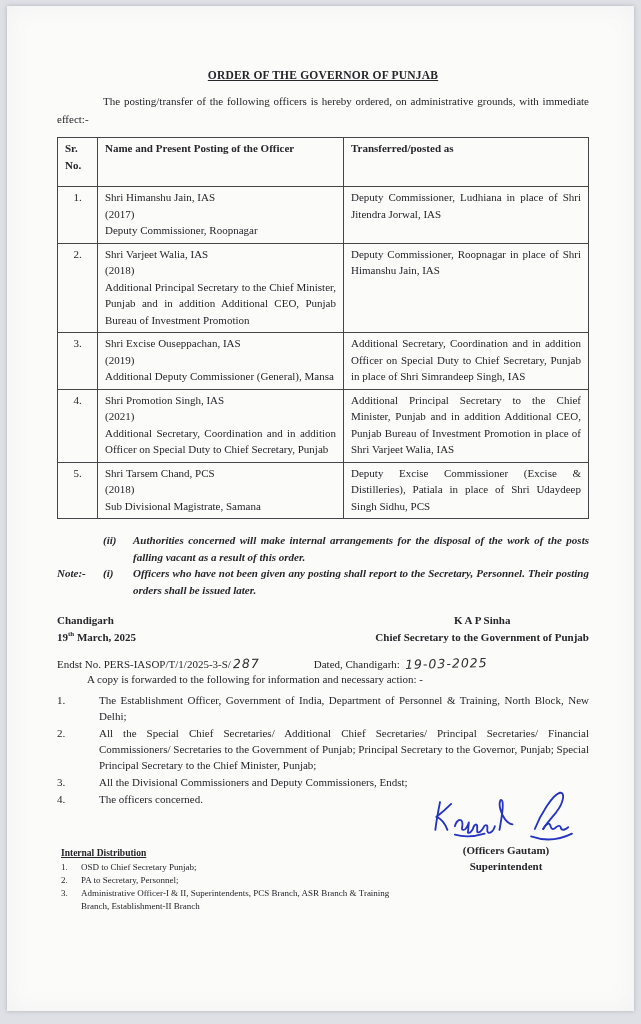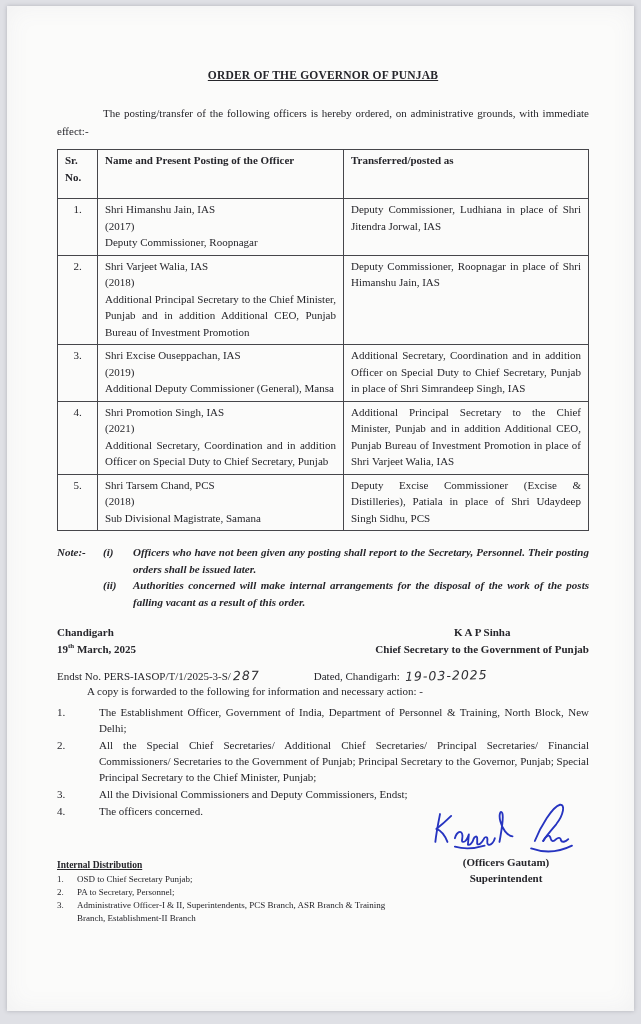--- a/index.html
+++ b/index.html
@@ -14,21 +14,21 @@
   .page {
     position:absolute; left:7px; top:6px; right:7px; bottom:13px;
     background:#fbfbfa;
     box-shadow:0 0 4px rgba(40,40,50,.25), inset 0 0 24px rgba(120,120,135,.07);
   }
   .content { padding:50px 45px 0 50px; }
 
   
   .doc-head { text-align:center; font-weight:bold; font-size:11px; line-height:1.35; letter-spacing:.2px; }
   .order-title { text-align:center; font-weight:bold; font-size:11.5px; margin-top:13px; text-decoration:underline; letter-spacing:.2px; }
-  .intro { margin-top:24px; font-size:11px; line-height:1.6; text-align:justify; text-indent:46px; }
+  .intro { margin-top:12px; font-size:11px; line-height:1.6; text-align:justify; text-indent:46px; }
 
   
   table.transfer { width:100%; border-collapse:collapse; margin-top:9px; font-size:11px; }
   table.transfer th, table.transfer td {
     border:1px solid #46464a; vertical-align:top; line-height:1.5;
     padding:2px 7px 4px 7px;
   }
   table.transfer th { text-align:left; font-weight:bold; padding-bottom:13px;margin-left:28px; }
   col.c-sr { width:40px; } col.c-name { width:246px; } col.c-post { width:auto; }
   td.sr { text-align:center; }
@@ -54,21 +54,21 @@
     font-size:12.5px; letter-spacing:1px; color:#2f2f33;
     display:inline-block; transform:rotate(-1.5deg); margin-left:2px;
   }
   .copyline { font-size:11px; margin-top:2px; text-indent:30px; }
   .copylist { margin-top:8px; font-size:11px; }
   .copy-row { display:flex; line-height:1.45; margin-bottom:1px; }
   .copy-num { width:42px; flex:none; }
   .copy-text { flex:1; text-align:justify; }
 
   
-  .bottom-row { display:flex; justify-content:space-between; align-items:flex-start; }
+  .bottom-row { display:flex; justify-content:flex-end; align-items:flex-start;gap:36px; }
   .internal { margin-top:38px; width:330px; font-size:9px; line-height:1.45; }
   .internal-title { font-weight:bold; text-decoration:underline; font-size:9.5px; }
   .int-row { display:flex; }
   .int-num { width:20px; flex:none; }
   .int-text { flex:1; }
   .signature-block { margin-top:-24px; text-align:center; padding-right:4px; }
   .signature-block svg { display:block; margin:0 auto -4px auto; }
   .sig-name, .sig-title { font-weight:bold; font-size:11px; line-height:1.45; }
 </style>
 </head>
@@ -139,28 +139,28 @@
             <div>(2018)</div>
             <div>Sub Divisional Magistrate, Samana</div>
           </td>
           <td class="postcell">Deputy Excise Commissioner (Excise &amp; Distilleries), Patiala in place of Shri Udaydeep Singh Sidhu, PCS</td>
         </tr>
       </tbody>
     </table>
 
     <div class="notes">
       <div class="note-row">
+        <span class="note-label"></span>
+        <span class="note-num">(ii)</span>
+        <span class="note-text">Authorities concerned will make internal arrangements for the disposal of the work of the posts falling vacant as a result of this order.</span>
+      </div>
+      <div class="note-row">
         <span class="note-label">Note:-</span>
         <span class="note-num">(i)</span>
         <span class="note-text">Officers who have not been given any posting shall report to the Secretary, Personnel. Their posting orders shall be issued later.</span>
-      </div>
-      <div class="note-row">
-        <span class="note-label"></span>
-        <span class="note-num">(ii)</span>
-        <span class="note-text">Authorities concerned will make internal arrangements for the disposal of the work of the posts falling vacant as a result of this order.</span>
       </div>
     </div>
 
     <div class="signoff">
       <div>
         <div>Chandigarh</div>
         <div><span>19</span><sup>th</sup><span> March, 2025</span></div>
       </div>
       <div class="officer">
         <div>K A P Sinha</div>

